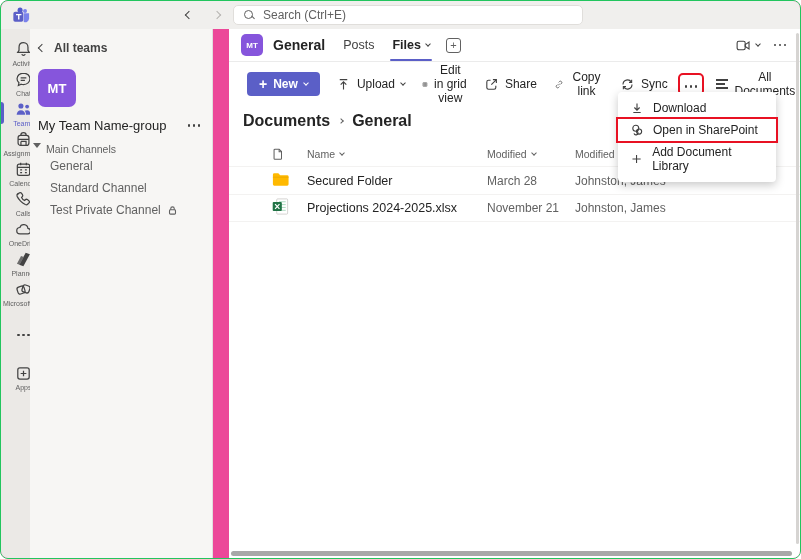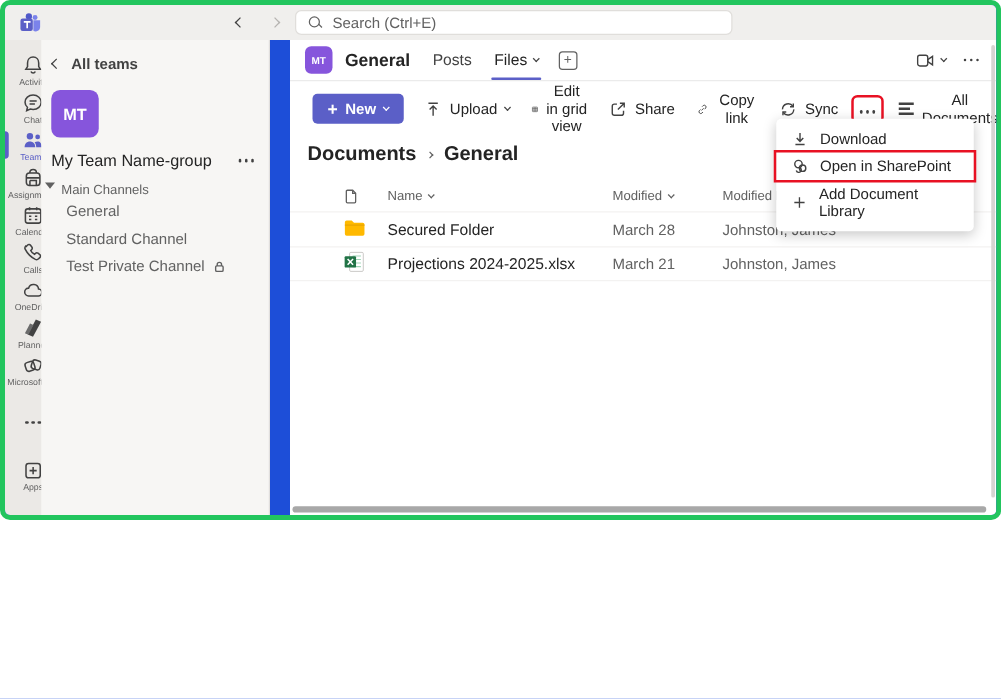--- a/index.html
+++ b/index.html
@@ -1,19 +1,19 @@
 <!DOCTYPE html>
 <html><head>
 <meta charset="utf-8">
 <style>
   * { box-sizing: border-box; margin: 0; padding: 0; }
   html,body { background:#ffffff; font-family:"Liberation Sans","DejaVu Sans",sans-serif; }
   .window{
-    position:relative; width:801px; height:416px; overflow:hidden;
-    border:4px solid #22c55e; border-radius:8px; background:#1d4ed8;
+    position:relative; width:801px; height:559px; overflow:hidden;
+    border:1px solid #22c55e; border-radius:8px; background:#ec4899;
     font-size:12px; color:#242424;
   }
   
   .titlebar{ position:absolute; top:0; left:0; right:0; height:28px; background:#f0efed; }
   .tb-logo{ position:absolute; left:11px; top:5px; width:18px; height:18px; }
   .nav-arrows{ position:absolute; left:180px; top:5px; display:flex; gap:12px; align-items:center; height:18px; }
   .nav-btn{ width:16px; height:16px; display:flex; align-items:center; justify-content:center; cursor:pointer; }
   .chev{ width:6px; height:6px; border-right:1.6px solid #424242; border-bottom:1.6px solid #424242; display:inline-block; }
   .chev.left{ transform:rotate(135deg); }
   .chev.right{ transform:rotate(-45deg); border-color:#b5b3b0; }
@@ -59,21 +59,21 @@
   .channel{ padding:4px 0 4px 20px; font-size:12px; color:#616161; cursor:pointer; display:flex; align-items:center; gap:6px; }
   .channel svg{ width:11px; height:11px; stroke:#616161; fill:none; stroke-width:1.4; }
   
   .main{ position:absolute; left:228px; top:28px; right:0; bottom:0; background:#ffffff; }
   .channel-header{ height:33px; display:flex; align-items:center; padding:0 14px 0 12px; border-bottom:1px solid #ebebeb; }
   .ch-avatar{ width:22px; height:22px; border-radius:5px; background:#8655dc; color:#fff; font-size:8px; font-weight:700;
               display:flex; align-items:center; justify-content:center; }
   .ch-title{ font-size:14px; font-weight:700; margin-left:10px; }
   .tabs{ display:flex; align-items:center; margin-left:18px; gap:18px; height:100%; }
   .tab{ position:relative; font-size:12.5px; color:#424242; height:100%; display:flex; align-items:center; gap:5px; cursor:pointer; }
-  .tab.active{ font-weight:400; color:#242424; }
+  .tab.active{ font-weight:700; color:#242424; }
   .tab.active::after{ content:""; position:absolute; left:-2px; right:-2px; bottom:0; height:2.5px; background:#5b5fc7; border-radius:2px; }
   .add-tab{ margin-left:16px; width:15px; height:15px; border:1.2px solid #616161; border-radius:3px; color:#616161;
             display:flex; align-items:center; justify-content:center; font-size:11px; cursor:pointer; }
   .ch-right{ margin-left:auto; display:flex; align-items:center; gap:14px; color:#424242; }
   .ch-right svg{ width:17px; height:17px; stroke:#424242; fill:none; stroke-width:1.3; }
   .meet-group{ display:flex; align-items:center; gap:4px; cursor:pointer; }
   
   .toolbar{ display:flex; align-items:center; height:30px; margin-top:7px; padding:0 14px 0 18px; gap:15px; }
   .btn-new{ display:flex; align-items:center; gap:6px; background:#5b5fc7; color:#fff; font-size:12px; font-weight:700;
             border:none; border-radius:4px; padding:5px 12px; cursor:pointer; }
@@ -394,21 +394,21 @@
         <div class="frow">
           <div>
             <svg class="ficon" viewBox="0 0 20 20">
               <rect x="6" y="2" width="11.5" height="16" rx="1" fill="#ffffff" stroke="#c8c6c4" stroke-width="0.8"></rect>
               <path d="M8.5 5h7M8.5 8h7M8.5 11h7M8.5 14h7" stroke="#9fd5b7" stroke-width="0.9"></path>
               <rect x="1.8" y="5.2" width="9.6" height="9.6" rx="1" fill="#217346"></rect>
               <path d="M4.3 7.5l4.6 5M8.9 7.5l-4.6 5" stroke="#ffffff" stroke-width="1.3"></path>
             </svg>
           </div>
           <div class="fname">Projections 2024-2025.xlsx</div>
-          <div class="fmeta">March 21</div>
+          <div class="fmeta">November 21</div>
           <div class="fmeta">Johnston, James</div>
         </div>
       </div>
     </div>
 
     <div class="vscroll"></div>
     <div class="hscroll"></div>
   </div>
 
   <div class="context-menu">

